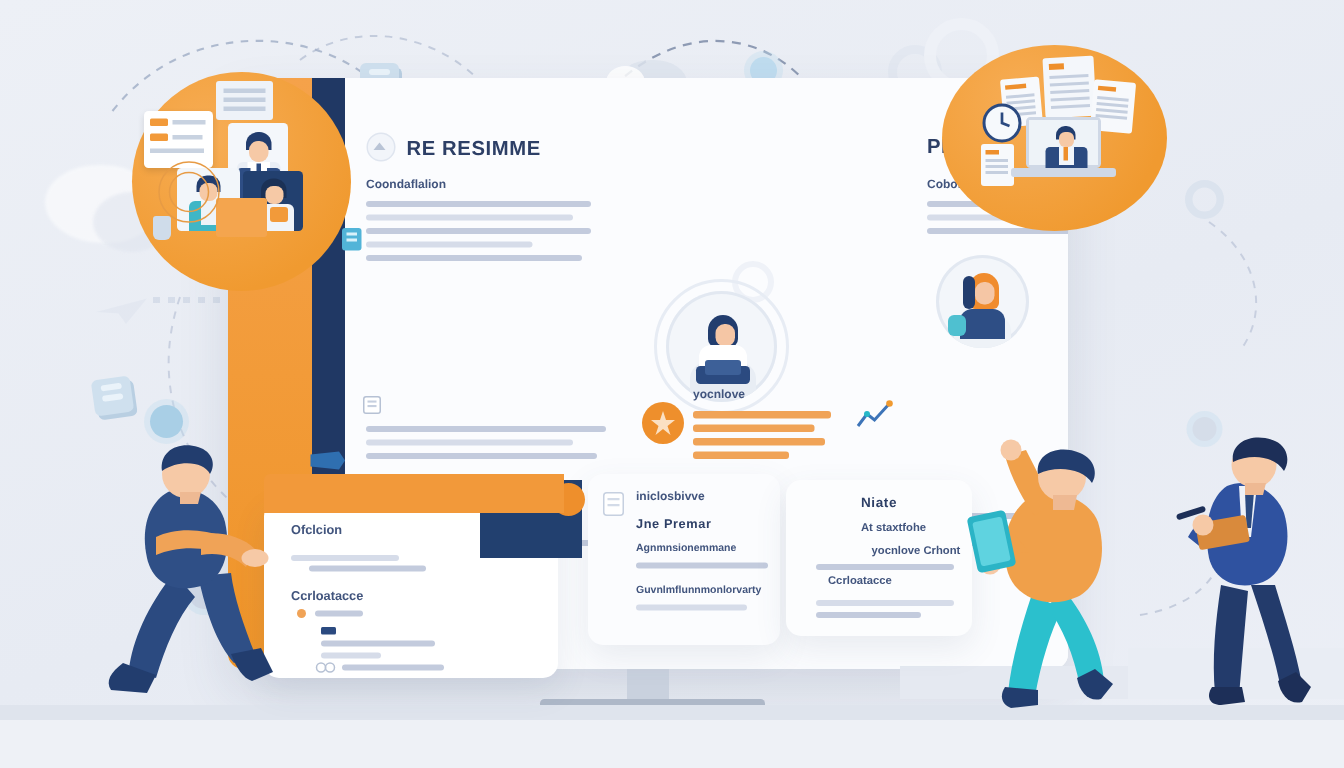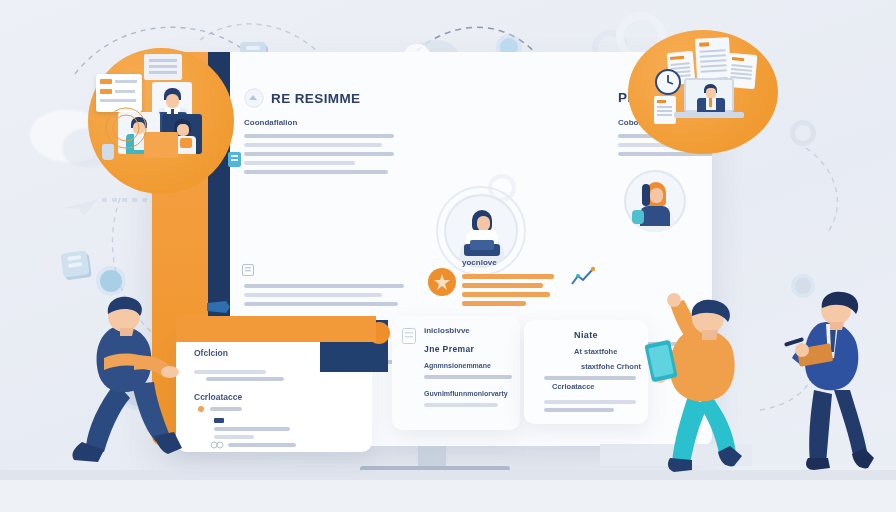--- a/index.html
+++ b/index.html
@@ -350,21 +350,21 @@
     </svg>
     <div style="position:absolute;left:52px;top:109px;width:68px;">
         <div class="ln"></div>
       </div>
   </div>
 
   <div class="card" style="left:524px; top:320px; width:124px; height:104px; background:#fcfdfe;">
     <div style="position:absolute;left:14px;top:10px;margin-left:36px;">
       <div class="h" style="font-size:9px;">Niate</div>
       <div class="sub" style="font-size:7.5px;margin-top:7px;">At staxtfohe</div>
-      <div class="sub" style="font-size:7.5px;margin-top:6px;padding-left:7px;">staxtfohe Crhont</div>
+      <div class="sub" style="font-size:7.5px;margin-top:6px;padding-left:7px;">yocnlove Crhont</div>
     </div>
     <div style="position:absolute;left:20px;top:56px;width:92px;">
         <div class="ln"></div>
       </div>
     <div style="position:absolute;left:28px;top:62px;">
       <div class="sub" style="font-size:7.5px;">Ccrloatacce</div>
     </div>
     <div style="position:absolute;left:20px;top:80px;width:92px;">
         <div class="ln lt"></div>
       </div>

